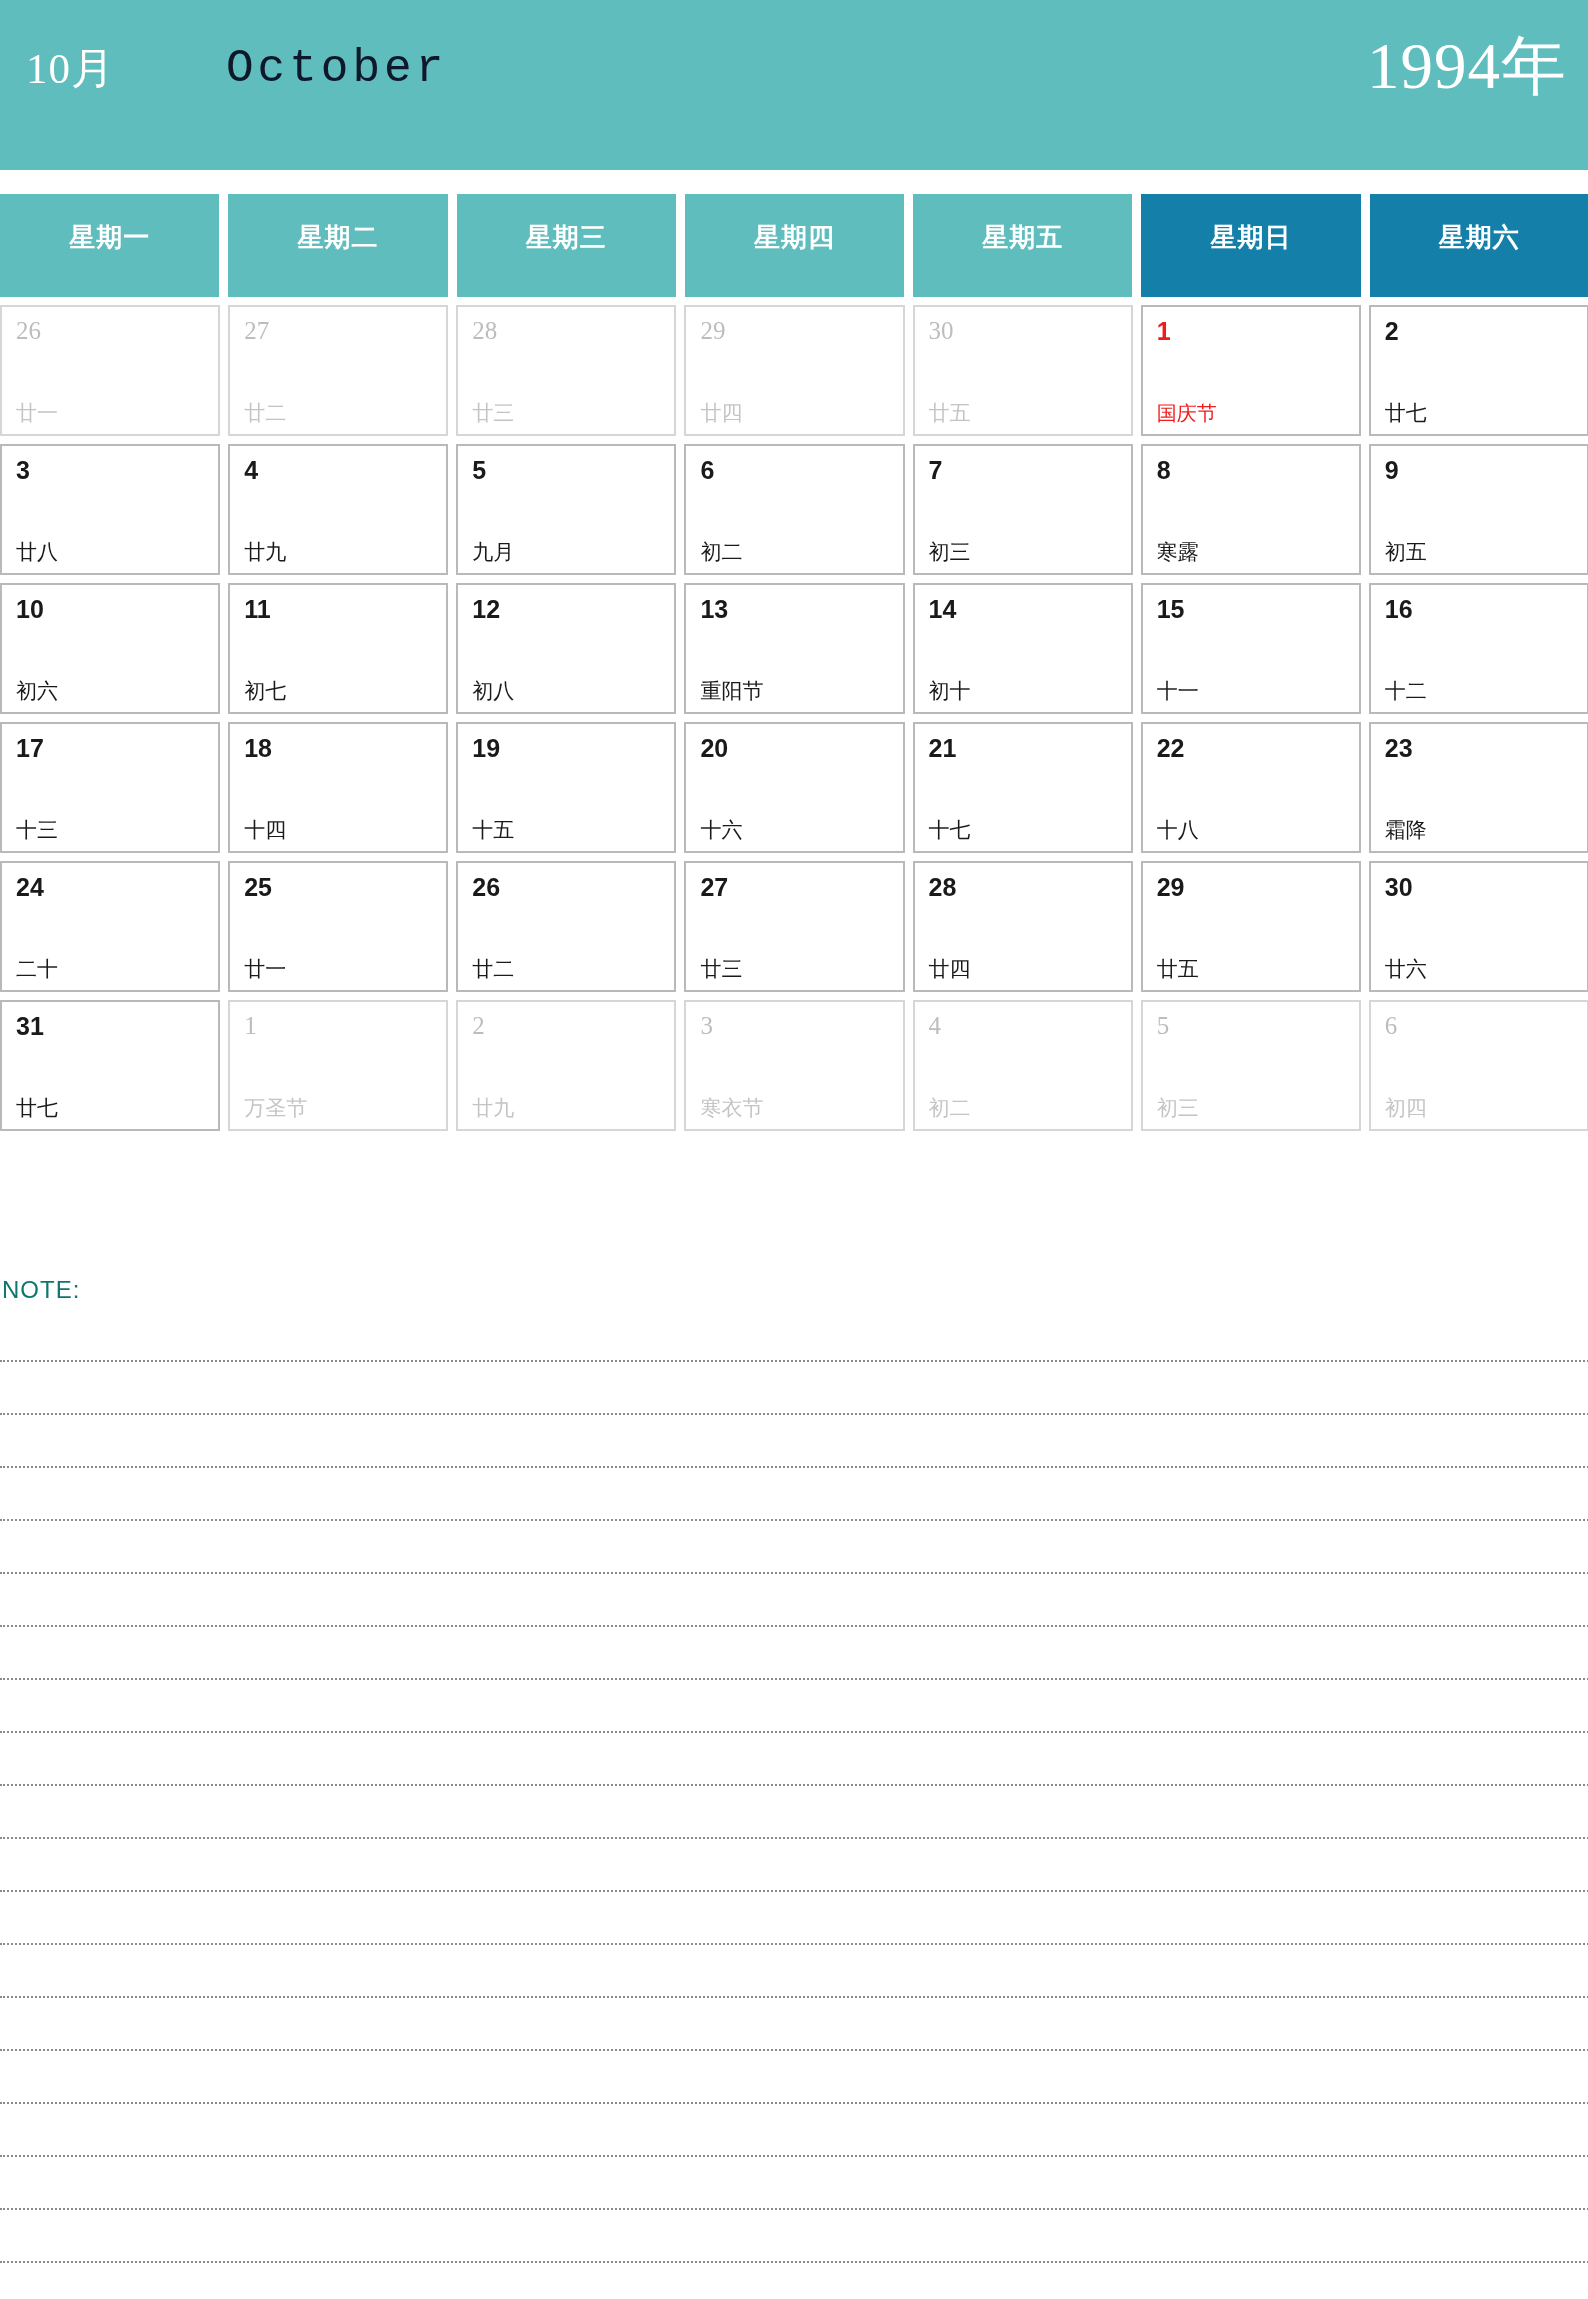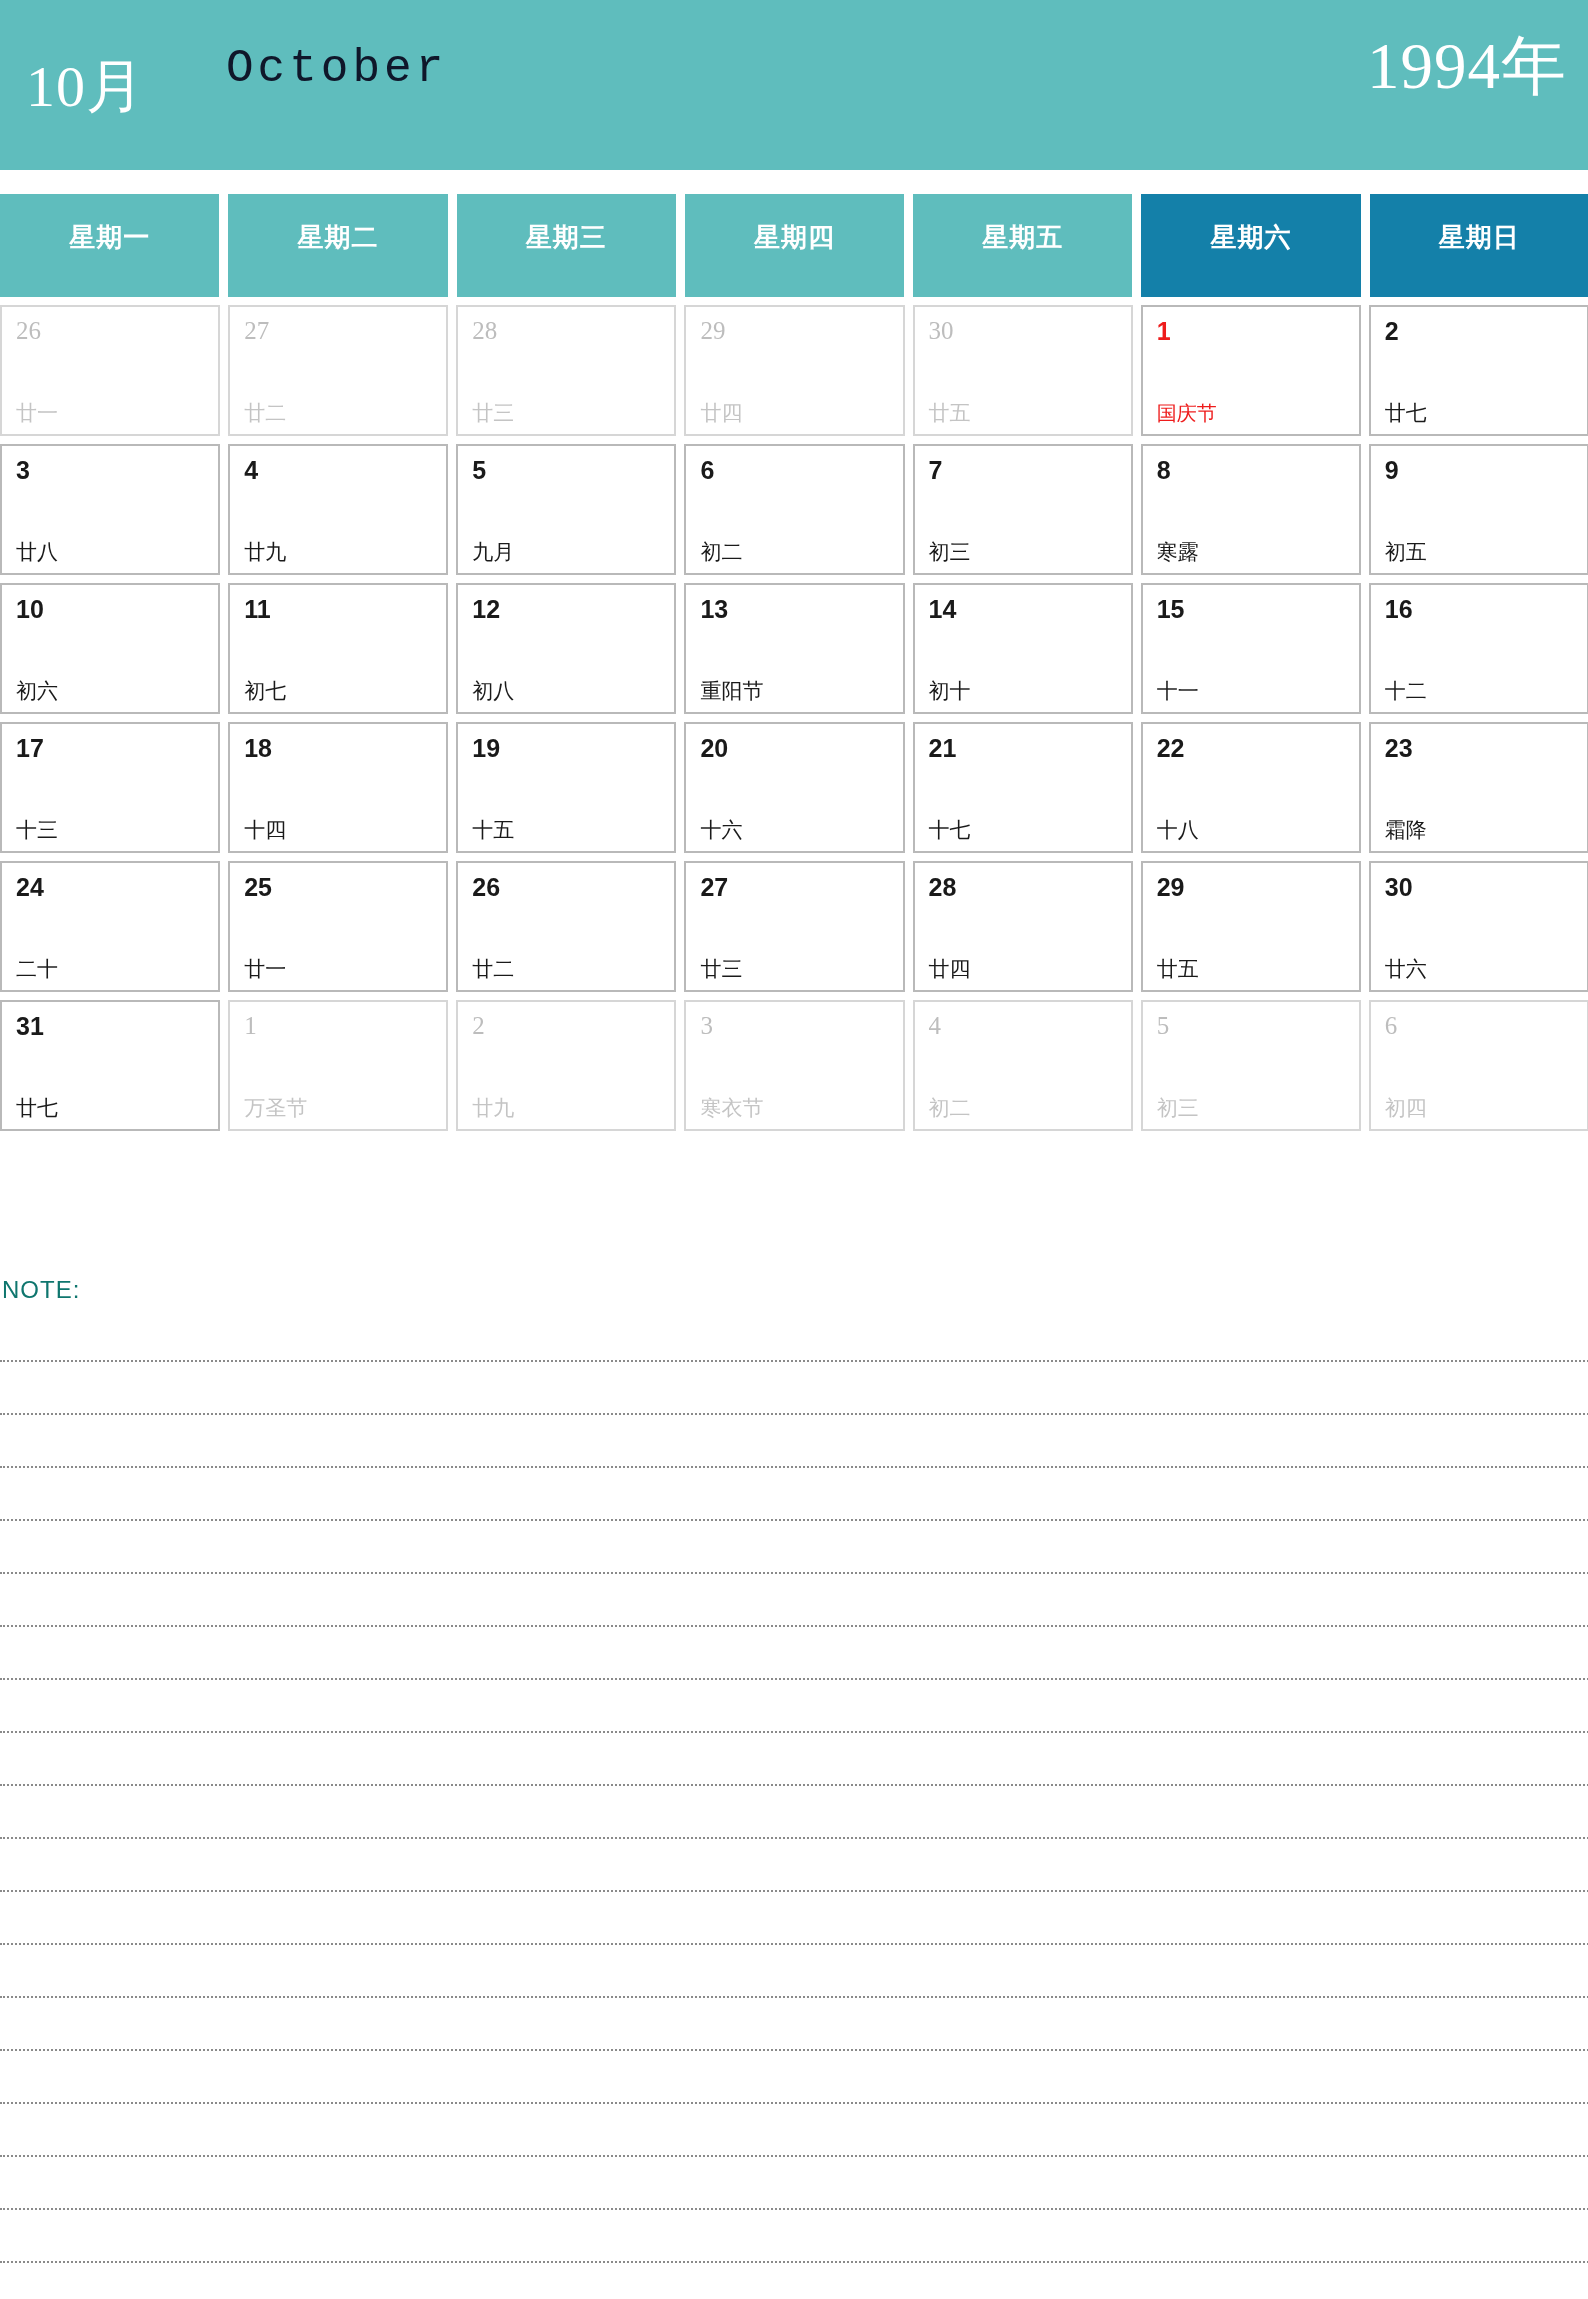--- a/index.html
+++ b/index.html
@@ -24,26 +24,25 @@
     top: 0;
     width: 1589px;
     height: 170px;
     background: #5fbdbd;
   }
   .hdr-month-cn {
     position: absolute;
     left: 26px;
     top: 34px;
     font-family: "Liberation Serif", "DejaVu Serif", serif;
-    font-size: 58px;
+    font-size: 43px;
     line-height: 69px;
     color: #ffffff;
     letter-spacing: 1px;
     white-space: nowrap;
-    margin-top: 18px;
   }
   .hdr-month-en {
     position: absolute;
     left: 226px;
     top: 40px;
     font-family: "Liberation Mono", "DejaVu Sans Mono", monospace;
     font-size: 46px;
     line-height: 59px;
     color: #0f172a;
     letter-spacing: 4px;
@@ -172,22 +171,22 @@
     <div class="hdr-month-en">October</div>
     <div class="hdr-year">1994年</div>
   </div>
 
   <div class="weekday-row" id="weekday-row">
       <div class="weekday-cell">星期一</div>
       <div class="weekday-cell">星期二</div>
       <div class="weekday-cell">星期三</div>
       <div class="weekday-cell">星期四</div>
       <div class="weekday-cell">星期五</div>
+      <div class="weekday-cell weekend">星期日</div>
       <div class="weekday-cell weekend">星期六</div>
-      <div class="weekday-cell weekend">星期日</div>
     </div>
 
   <div class="date-grid" id="date-grid">
       <div class="day-cell muted">
         <div class="day-num">26</div>
         <div class="day-sub">廿一</div>
       </div>
       <div class="day-cell muted">
         <div class="day-num">27</div>
         <div class="day-sub">廿二</div>

